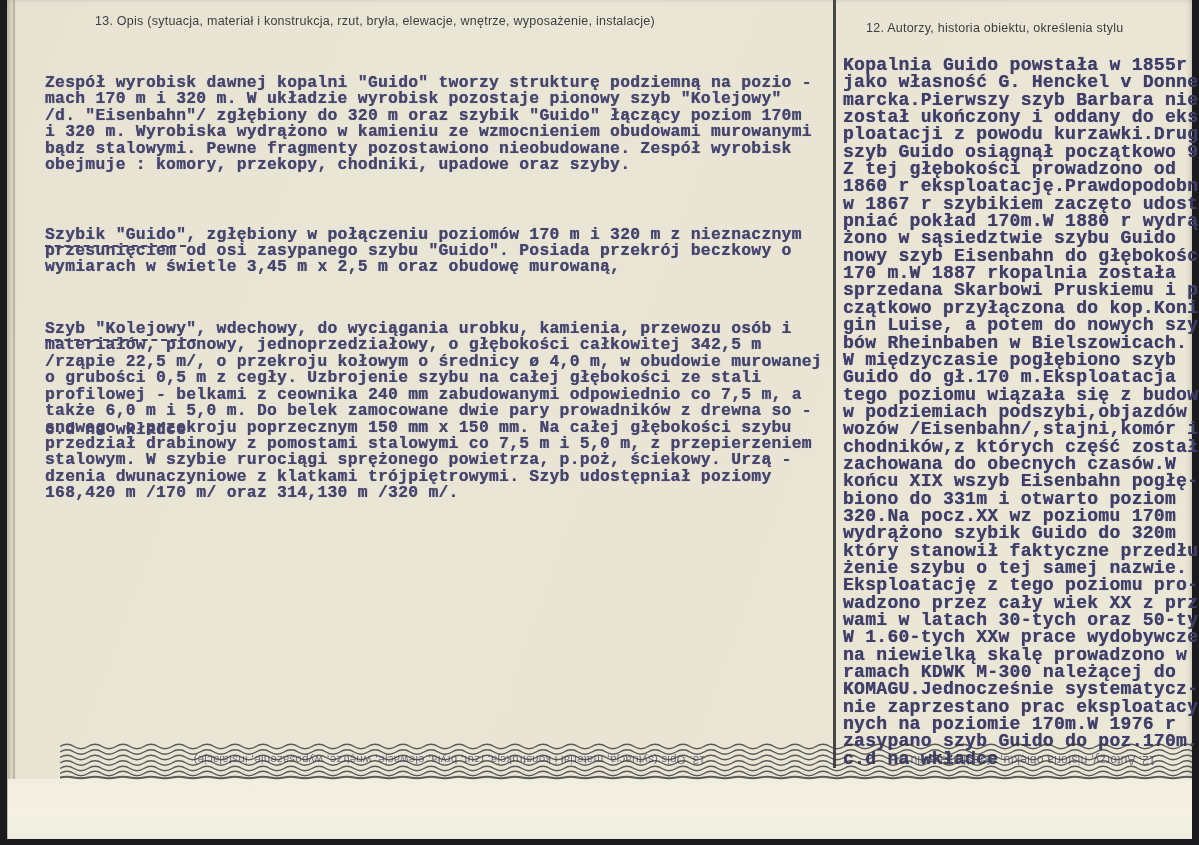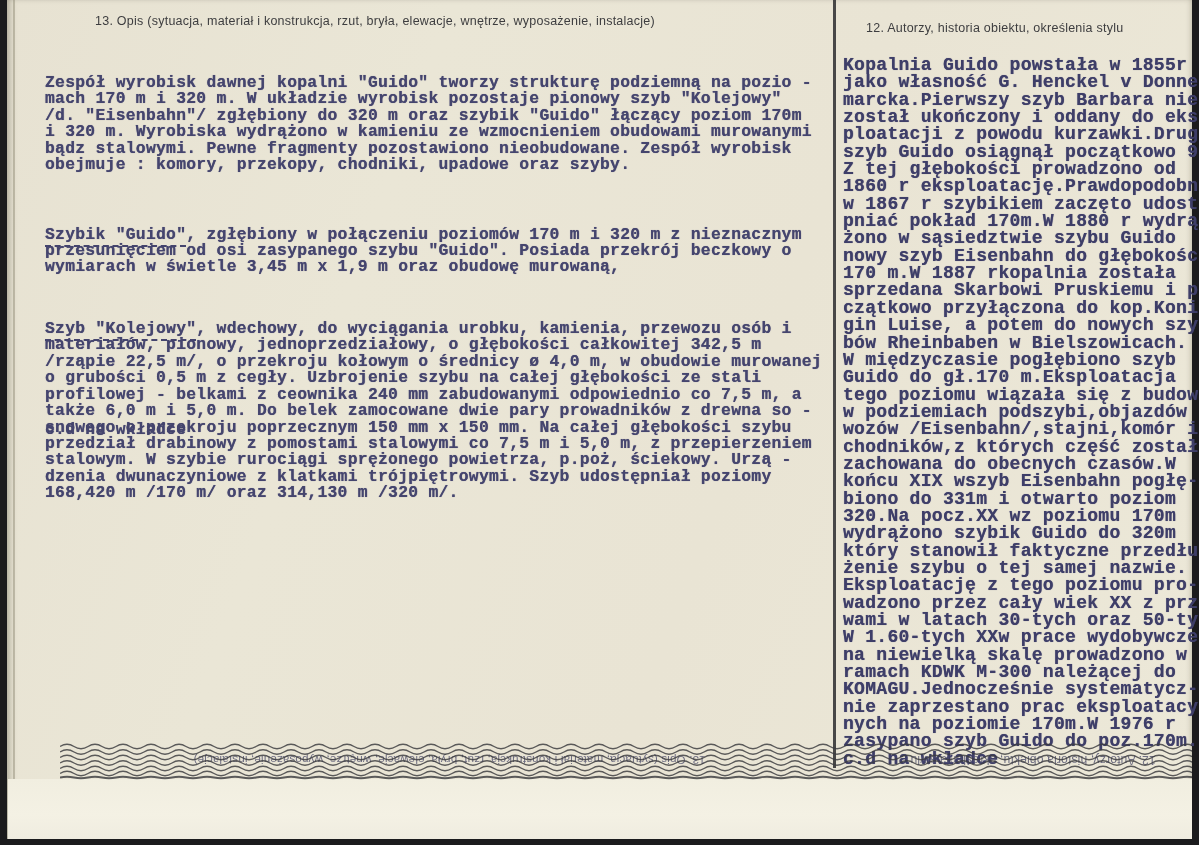--- a/index.html
+++ b/index.html
@@ -83,21 +83,21 @@
 
   <div class="left-body typew">
     <p class="p1"><span>Zespół wyrobisk dawnej kopalni "Guido" tworzy strukturę podziemną na pozio -
 mach 170 m i 320 m. W układzie wyrobisk pozostaje pionowy szyb "Kolejowy"
 /d. "Eisenbahn"/ zgłębiony do 320 m oraz szybik "Guido" łączący poziom 170m
 i 320 m. Wyrobiska wydrążono w kamieniu ze wzmocnieniem obudowami murowanymi
 bądz stalowymi. Pewne fragmenty pozostawiono nieobudowane. Zespół wyrobisk
 obejmuje : komory, przekopy, chodniki, upadowe oraz szyby.</span></p>
     <p class="p2"><span class="u">Szybik "Guido"</span><span>, zgłębiony w połączeniu poziomów 170 m i 320 m z nieznacznym
 przesunięciem od osi zasypanego szybu "Guido". Posiada przekrój beczkowy o
-wymiarach w świetle 3,45 m x 1,9 m oraz obudowę murowaną,</span></p>
+wymiarach w świetle 3,45 m x 2,5 m oraz obudowę murowaną,</span></p>
     <p class="p3"><span class="u">Szyb "Kolejowy"</span><span>, wdechowy, do wyciągania urobku, kamienia, przewozu osób i
 materiałów, pionowy, jednoprzedziałowy, o głębokości całkowitej 342,5 m
 /rząpie 22,5 m/, o przekroju kołowym o średnicy ø 4,0 m, w obudowie murowanej
 o grubości 0,5 m z cegły. Uzbrojenie szybu na całej głębokości ze stali
 profilowej - belkami z ceownika 240 mm zabudowanymi odpowiednio co 7,5 m, a
 także 6,0 m i 5,0 m. Do belek zamocowane dwie pary prowadników z drewna so -
 snowego o przekroju poprzecznym 150 mm x 150 mm. Na całej głębokości szybu
 przedział drabinowy z pomostami stalowymi co 7,5 m i 5,0 m, z przepierzeniem
 stalowym. W szybie rurociągi sprężonego powietrza, p.poż, ściekowy. Urzą -
 dzenia dwunaczyniowe z klatkami trójpiętrowymi. Szyb udostępniał poziomy

